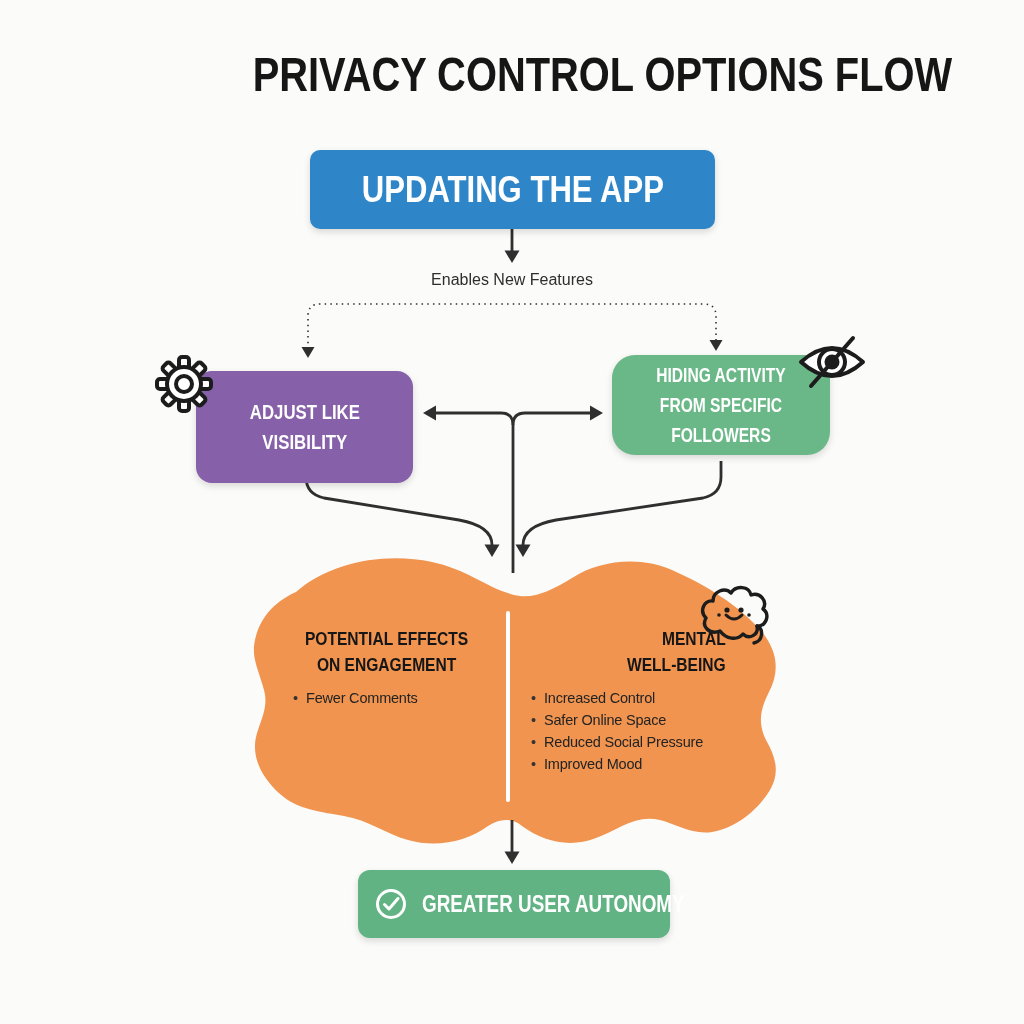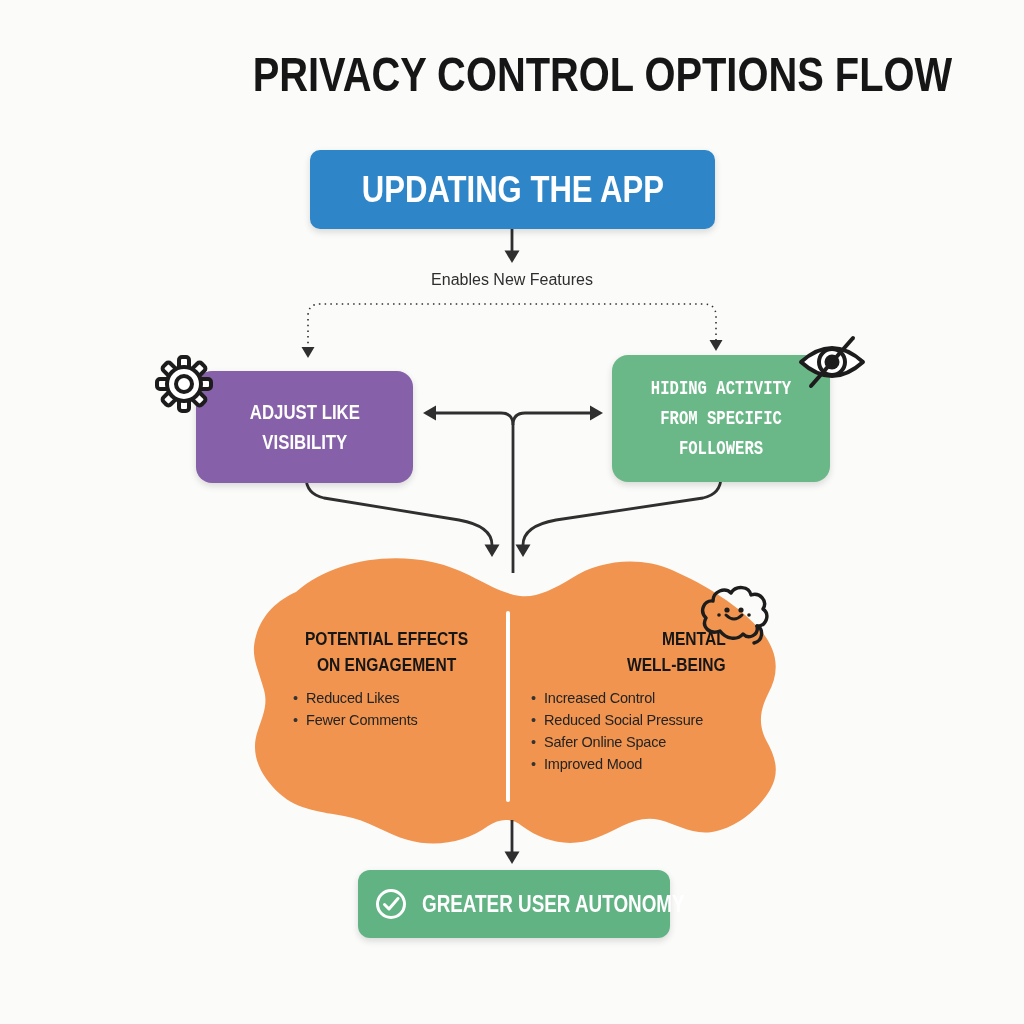--- a/index.html
+++ b/index.html
@@ -34,22 +34,22 @@
 
   .node{display:flex;align-items:center;justify-content:center;text-align:center;
         color:#fff;font-weight:700;box-shadow:0 3px 7px rgba(0,0,0,.14);}
 
   #update-box{left:310px;top:150px;width:405px;height:79px;border-radius:10px;
               background:var(--color-blue,#2e86c8);font-size:37px;}
   #edge-label{left:0;top:271px;width:1024px;text-align:center;font-size:16px;
               font-weight:400;color:#2e2e2e;}
   #adjust-box{left:196px;top:371px;width:217px;height:112px;border-radius:16px;
               background:var(--color-purple,#8660a9);font-size:21px;line-height:30px;}
-  #hide-box{left:612px;top:355px;width:218px;height:127px;border-radius:16px;
-            background:var(--color-green,#6ab887);font-size:20px;line-height:30px;font-family:Liberation Mono, monospace;}
+  #hide-box{left:612px;top:355px;width:218px;height:100px;border-radius:23px;
+            background:var(--color-green,#6ab887);font-size:20px;line-height:30px;}
 
   #blob-left-heading{left:283px;top:626px;width:208px;text-align:center;
                      font-weight:700;font-size:19px;line-height:26px;}
   #blob-right-heading{left:557px;top:626px;width:190px;text-align:right;
                       font-weight:700;font-size:19px;line-height:26px;}
   .blob-list{margin:0;padding:0;list-style:none;font-size:14.5px;line-height:22px;
              letter-spacing:-0.2px;color:#232323;}
   .blob-list li{position:relative;padding-left:13px;}
   .blob-list li::before{content:"•";position:absolute;left:0;top:0;color:#333;}
   #blob-left-list{left:293px;top:687px;width:220px;}
@@ -133,32 +133,31 @@
 FOLLOWERS</span>
 </div>
 
 <div id="column-divider" class="abs"></div>
 
 <div id="blob-left-heading" class="abs txt-layer">
   <span class="cond sx82 prewrap">POTENTIAL EFFECTS
 ON ENGAGEMENT</span>
 </div>
 <ul id="blob-left-list" class="abs txt-layer blob-list">
-  <li>Reduced Likes</li>
   <li>Fewer Comments</li>
 </ul>
 
 <div id="blob-right-heading" class="abs txt-layer">
   <span class="cond sx82 origin-left prewrap">MENTAL
 WELL-BEING</span>
 </div>
 <ul id="blob-right-list" class="abs txt-layer blob-list">
   <li>Increased Control</li>
+  <li>Safer Online Space</li>
   <li>Reduced Social Pressure</li>
-  <li>Safer Online Space</li>
   <li>Improved Mood</li>
 </ul>
 
 <div id="autonomy-box" class="abs txt-layer node">
   <svg class="check" width="34" height="34" viewBox="0 0 34 34">
     <circle cx="17" cy="17" r="13.5" fill="none" stroke="#fff" stroke-width="3"></circle>
     <path d="M10.5 17.5 L15 22 L24 11.5" fill="none" stroke="#fff" stroke-width="3" stroke-linecap="round" stroke-linejoin="round"></path>
   </svg>
   <span class="lbl"><span class="cond sx82 origin-left">GREATER USER AUTONOMY</span></span>
 </div>

